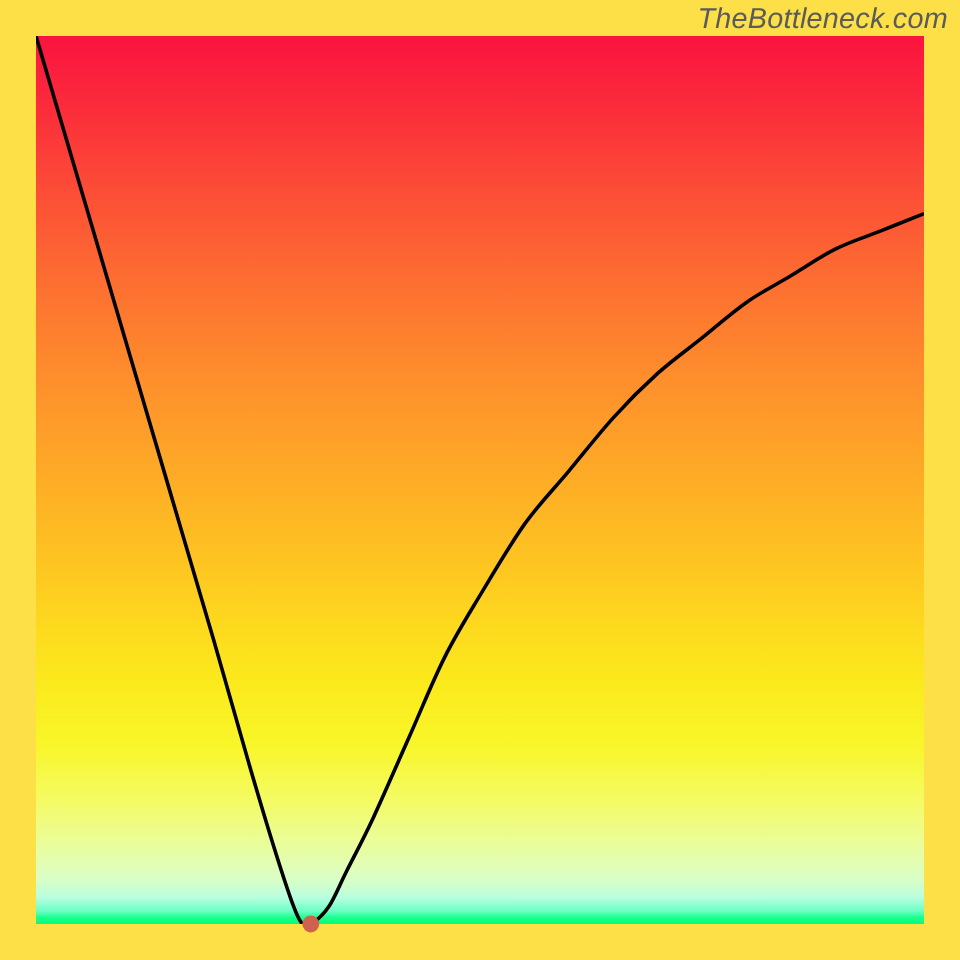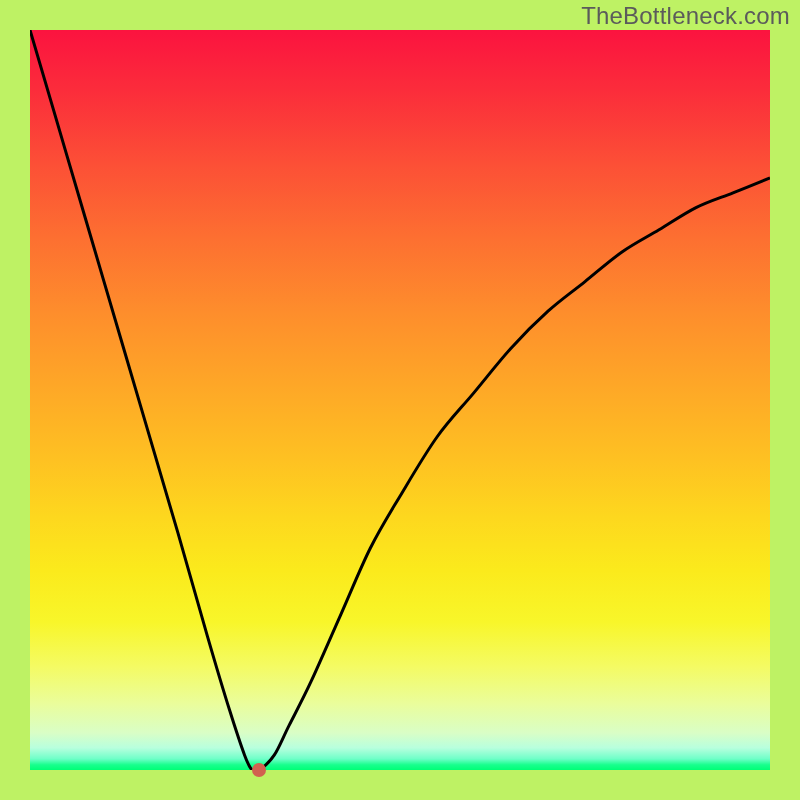--- a/index.html
+++ b/index.html
@@ -8,21 +8,22 @@
     width: 800px;
     height: 800px;
     background: #000;
     overflow: hidden;
     font-family: Arial, Helvetica, sans-serif;
   }
   .frame {
     position: relative;
     width: 800px;
     height: 800px;
-    background: #bef264;
+    background: #fde047;
+    font-style: italic;
   }
   .watermark {
     position: absolute;
     top: 2px;
     right: 10px;
     color: #5b5b5b;
     font-size: 24px;
     font-weight: 500;
     letter-spacing: 0.2px;
     user-select: none;

